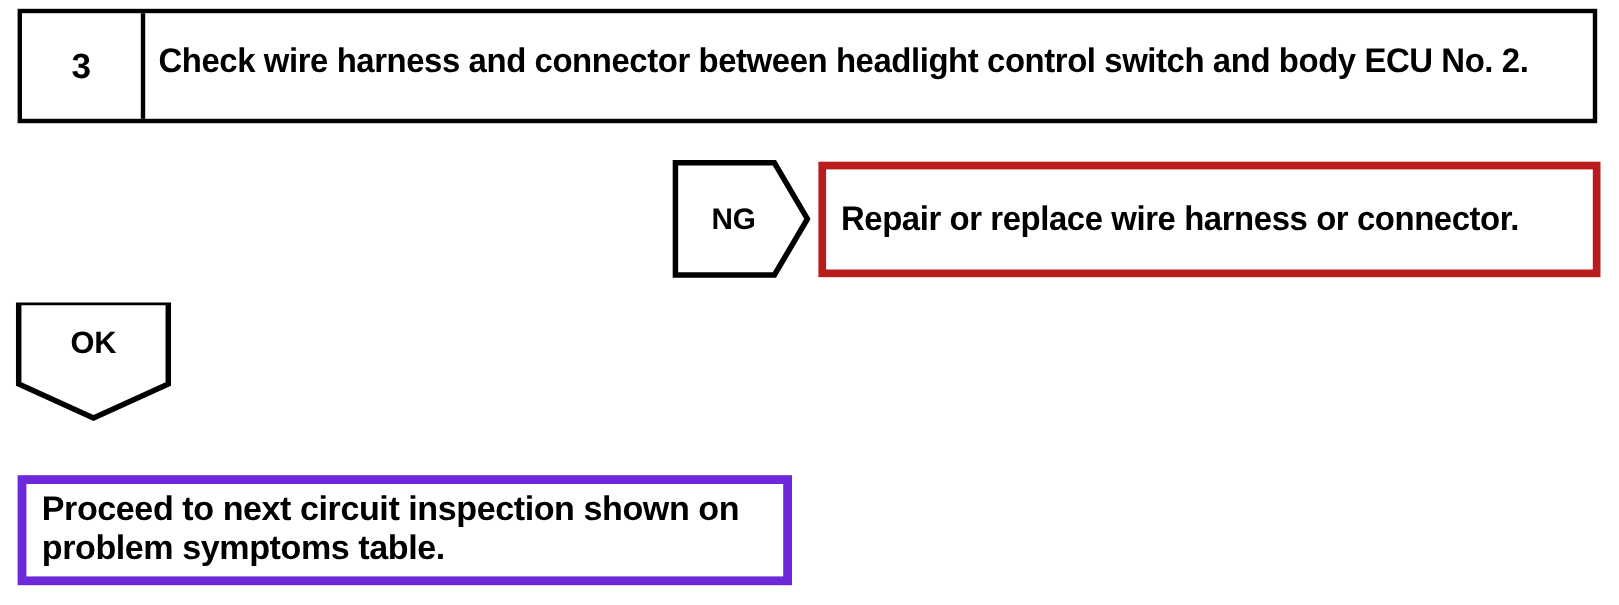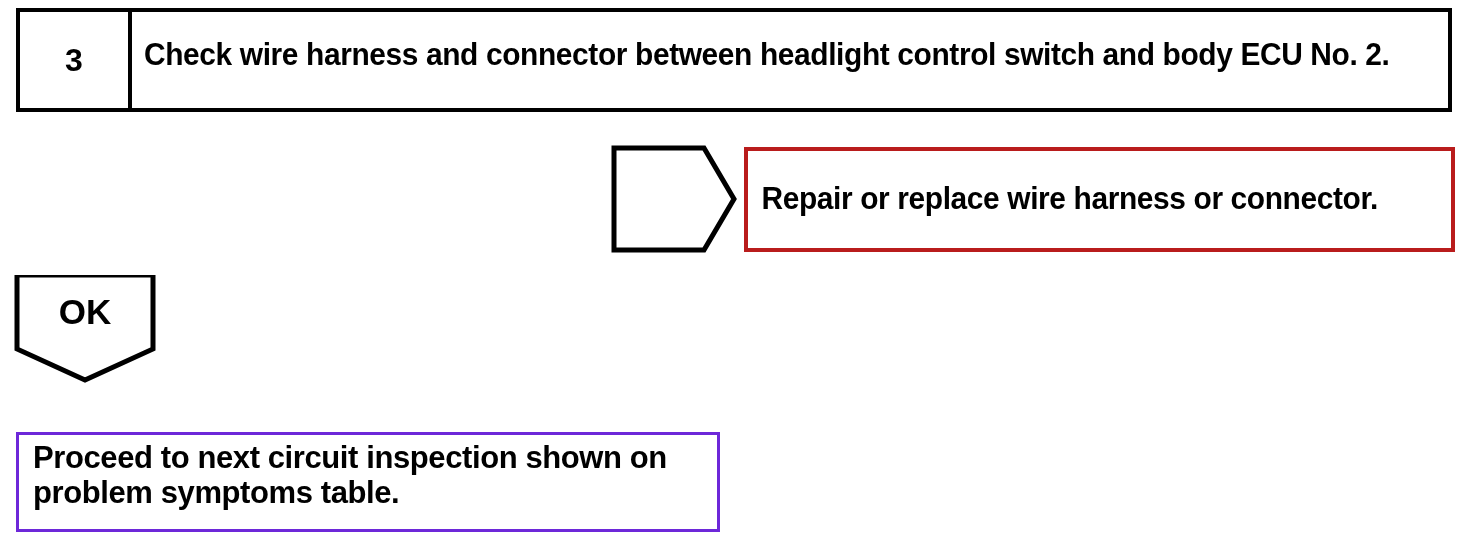--- a/index.html
+++ b/index.html
@@ -85,21 +85,21 @@
     letter-spacing: 0px;
   }
 
   
   .repair-box {
     position: absolute;
     left: 744px;
     top: 147px;
     width: 711px;
     height: 105px;
-    border: 4px solid #b91c1c;
+    border: 7px solid #b91c1c;
     box-sizing: border-box;
     display: flex;
     align-items: center;
   }
   .repair-text {
     padding-left: 14px;
     font-size: 31px;
     font-weight: bold;
     line-height: 1.1;
     letter-spacing: -0.4px;
@@ -118,33 +118,33 @@
   .ok-shape svg { display: block; }
   .ok-label {
     position: absolute;
     left: 14px;
     top: 275px;
     width: 142px;
     height: 74px;
     display: flex;
     align-items: center;
     justify-content: center;
-    font-size: 35px;
+    font-size: 28px;
     font-weight: bold;
     letter-spacing: 0px;
   }
 
   
   .proceed-box {
     position: absolute;
     left: 16px;
     top: 432px;
     width: 704px;
     height: 100px;
-    border: 3px solid #6d28d9;
+    border: 8px solid #6d28d9;
     box-sizing: border-box;
     padding: 6px 10px 0 14px;
   }
   .proceed-text {
     font-size: 31px;
     font-weight: bold;
     line-height: 1.12;
     letter-spacing: -0.4px;
     transform: scaleX(0.965);
     transform-origin: left top;
@@ -163,20 +163,21 @@
     <div class="step-text-cell">
       <span class="step-text">Check wire harness and connector between headlight control switch and body ECU No. 2.</span>
     </div>
   </div>
 
   <div class="ng-shape">
     <svg width="126" height="108" viewBox="0 0 126 108" xmlns="http://www.w3.org/2000/svg">
       <polygon points="3,3 93,3 123,54 93,105 3,105" fill="#ffffff" stroke="#000000" stroke-width="5" stroke-linejoin="miter"></polygon>
     </svg>
   </div>
+  <div class="ng-label">NG</div>
 
   <div class="repair-box">
     <span class="repair-text">Repair or replace wire harness or connector.</span>
   </div>
 
   <div class="ok-shape">
     <svg width="142" height="108" viewBox="0 0 142 108" xmlns="http://www.w3.org/2000/svg">
       <polygon points="3,0 139,0 139,74 71,105 3,74" fill="#ffffff" stroke="#000000" stroke-width="5" stroke-linejoin="miter"></polygon>
     </svg>
   </div>

